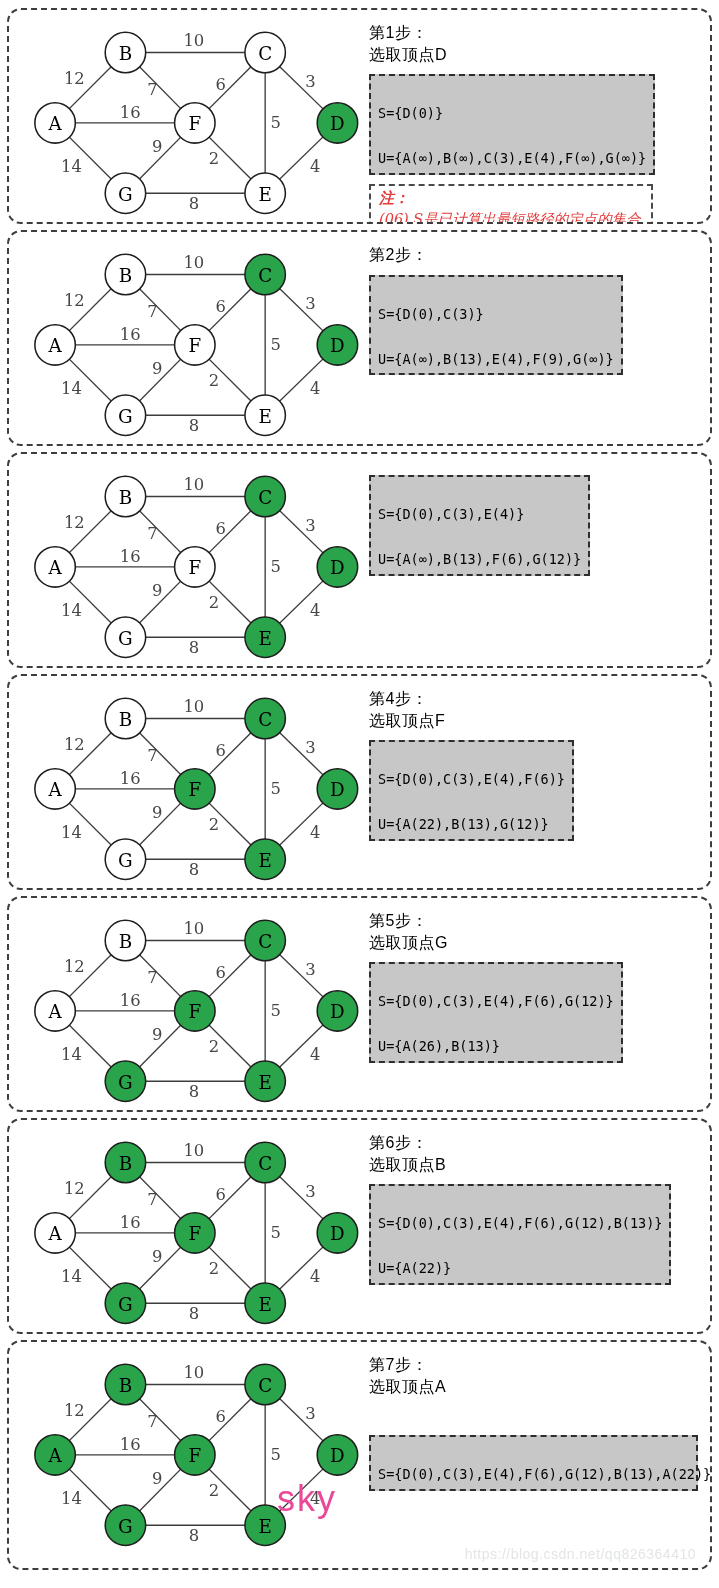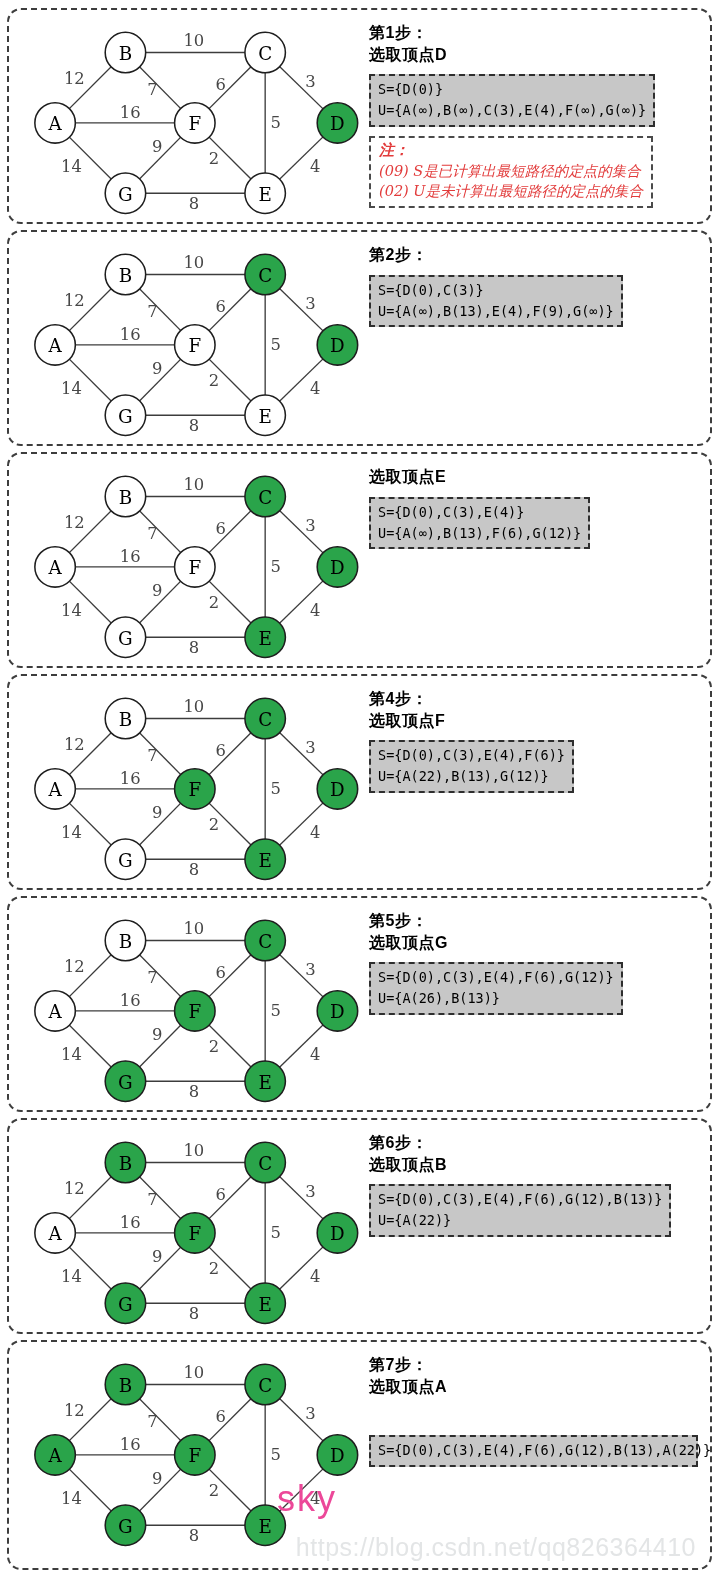--- a/index.html
+++ b/index.html
@@ -14,34 +14,34 @@
     border:2px dashed #3d3d3d;border-radius:14px;
     box-sizing:border-box;
     margin-bottom:6px;
     background:#fff;
     overflow:hidden;
   }
   .panel.tall{height:230px;}
   .graph{position:absolute;left:2px;top:4px;width:358px;height:212px;}
   .right{position:absolute;left:360px;top:12px;right:12px;}
   .title .step, .title .action{
-    font-size:16px;line-height:1.35;color:#000;letter-spacing:.5px;font-weight:bold;
+    font-size:16px;line-height:1.35;color:#000;letter-spacing:.5px;
   }
   .setbox{
     margin-top:9px;
     background:#c7c7c7;
     border:2px dashed #2e2e2e;
     padding:3px 7px 4px 7px;
     width:fit-content;
     max-width:100%;
     box-sizing:border-box;
   }
   .setbox .s-line,.setbox .u-line{
     font-family:"DejaVu Sans Mono","Liberation Mono",monospace;
-    font-size:13.5px;line-height:1.55;color:#000;white-space:nowrap;
+    font-size:13.5px;line-height:1.55;color:#000;white-space:nowrap;margin-top:24px;
   }
   .notebox{
     margin-top:9px;
     border:2px dashed #4a4a4a;
     padding:2px 8px 5px 8px;
     color:#e23b3b;
     font-style:italic;
     font-family:"DejaVu Serif","Liberation Serif",serif;
     width:fit-content;max-width:100%;
   }
@@ -57,21 +57,21 @@
     font-family:"DejaVu Serif","Liberation Serif",serif;
     font-size:17px;fill:#474747;text-anchor:middle;dominant-baseline:central;
   }
   .wm-sky{
     position:absolute;left:268px;top:136px;
     font-family:Liberation Sans, sans-serif;
     font-size:36px;color:#ec4899;letter-spacing:2px;
   }
   .wm-url{
     position:absolute;right:14px;bottom:6px;
-    font-size:25px;color:#e3e5e6;letter-spacing:.5px;
+    font-size:14px;color:#e3e5e6;letter-spacing:.5px;
     font-family:"Liberation Sans",sans-serif;
   }
 </style>
 </head>
 <body>
 
 <div class="page">
   <div id="panels">
   <section class="panel">
     <svg class="graph" viewBox="0 0 360 220" xmlns="http://www.w3.org/2000/svg">
@@ -118,21 +118,21 @@
       <div class="title">
         <div class="step">第1步：</div>
         <div class="action">选取顶点D</div>
       </div>
       <div class="setbox">
         <div class="s-line">S={D(0)}</div>
         <div class="u-line">U={A(∞),B(∞),C(3),E(4),F(∞),G(∞)}</div>
       </div>
       <div class="notebox">
         <div class="note-header">注：</div>
-        <div class="note-line">(09) S是已计算出最短路径的定点的集合</div>
+        <div class="note-line">(06) S是已计算出最短路径的定点的集合</div>
         <div class="note-line">(02) U是未计算出最短路径的定点的集合</div>
       </div>
     </div>
   </section>
 
   <section class="panel">
     <svg class="graph" viewBox="0 0 360 220" xmlns="http://www.w3.org/2000/svg">
           <line x1="40" y1="113" x2="113" y2="40"></line>
           <line x1="40" y1="113" x2="185" y2="113"></line>
           <line x1="40" y1="113" x2="113" y2="186"></line>
@@ -220,21 +220,20 @@
           <text x="333" y="114" class="node-letter">D</text>
           <circle cx="258" cy="186" r="21" fill="#2aa44a"></circle>
           <text x="258" y="187" class="node-letter">E</text>
           <circle cx="185" cy="113" r="21" fill="#ffffff"></circle>
           <text x="185" y="114" class="node-letter">F</text>
           <circle cx="113" cy="186" r="21" fill="#ffffff"></circle>
           <text x="113" y="187" class="node-letter">G</text>
         </svg>
     <div class="right">
       <div class="title">
-        <div class="action">选取顶点E</div>
       </div>
       <div class="setbox">
         <div class="s-line">S={D(0),C(3),E(4)}</div>
         <div class="u-line">U={A(∞),B(13),F(6),G(12)}</div>
       </div>
 
     </div>
   </section>
 
   <section class="panel">

